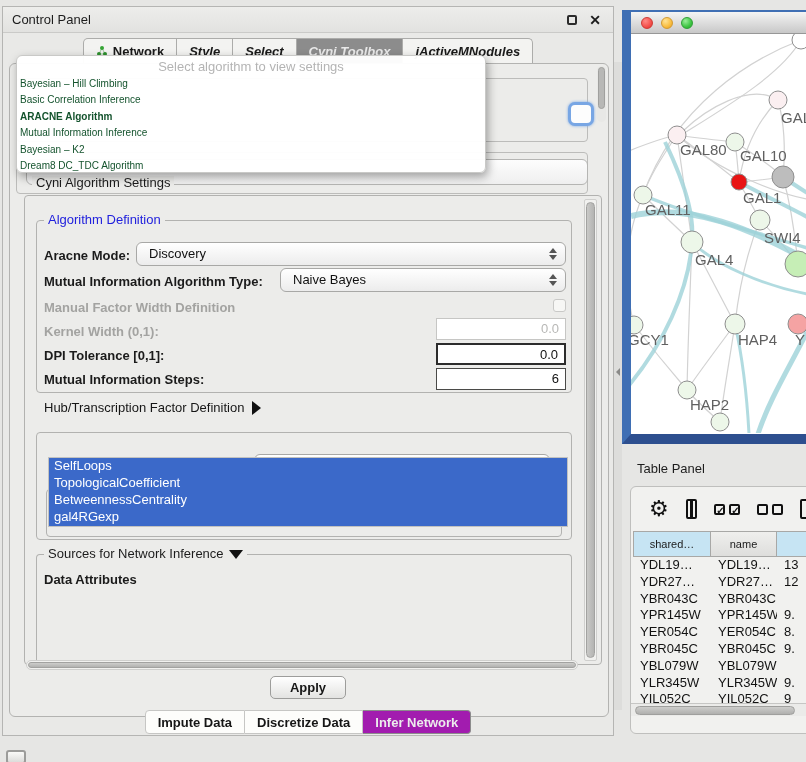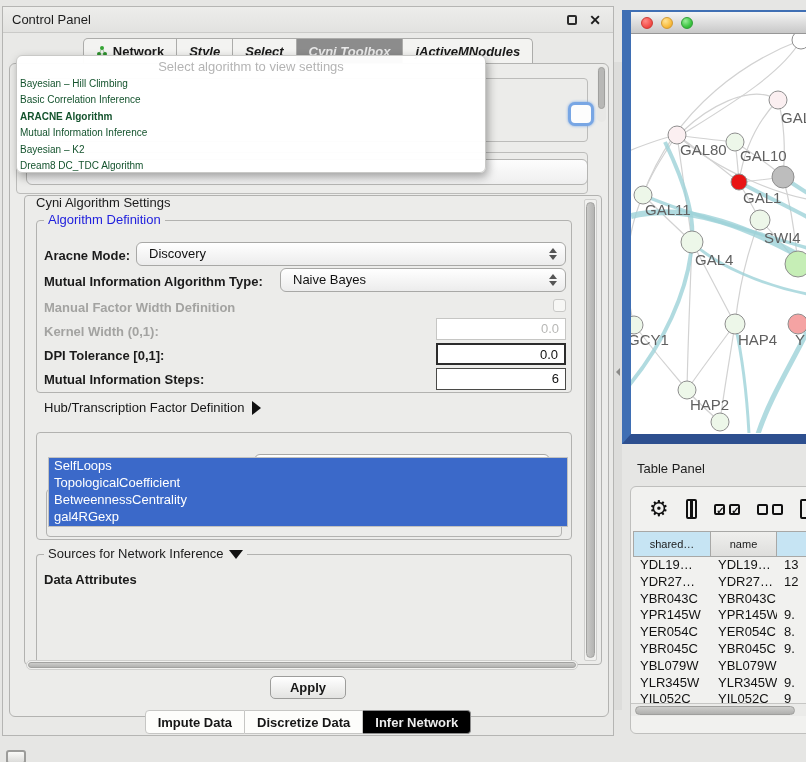--- a/index.html
+++ b/index.html
@@ -92,21 +92,21 @@
 
   .apply-btn { position:absolute; left:260px; top:612px; width:76px; height:23px;
     background:linear-gradient(#ffffff,#e3e3e1); border:1px solid #9d9d9b; border-radius:5px;
     font-size:13px; font-weight:bold; color:#161616; text-align:center; line-height:21px; }
 
   .bottom-tabs { position:absolute; left:0; right:0; top:703px; height:24px; display:flex; justify-content:center; gap:0; }
   .btab { font-size:13px; font-weight:600; color:#161616; background:#fdfdfb; padding:4px 12px;
     border:1px solid #c6c6c4; border-left:none; height:24px; }
   .btab:first-child { border-left:1px solid #c6c6c4; border-radius:4px 0 0 4px; }
   .btab:last-child { border-radius:0 4px 4px 0; }
-  .btab.selected { background:#000000; color:#ececec; border-color:#8c8c8c; }
+  .btab.selected { background:#a21caf; color:#ececec; border-color:#8c8c8c; }
 
   
   #split-divider { position:absolute; left:614px; top:62px; width:8px; height:648px; background:#dddddb; }
   #split-handle { position:absolute; left:2px; top:306px; width:0; height:0;
     border-top:4px solid transparent; border-bottom:4px solid transparent; border-right:4px solid #8a8a88; }
 
   
   #network-window { position:absolute; left:622px; top:10px; width:184px; height:434px;
     border-left:9px solid #3f6fb4; border-top:2px solid #3f6fb4; border-bottom:10px solid #2d4f8f;
     background:#fff; }
@@ -185,21 +185,21 @@
       </div>
 
     <div class="cp-body">
 
       <div class="bg-frag" style="left:6px; top:14px; width:572px; height:64px;"></div>
       <div class="focus-ring"></div>
       <div class="bg-frag" style="left:6px; top:88px; width:572px; height:42px;"></div>
       <div class="combo-frag"></div>
 
       <div class="group" style="left:14px; top:131px; width:578px; height:470px;"></div>
-      <span class="legend black" style="left:22px; top:132px;text-align:center;">Cyni Algorithm Settings</span>
+      <span class="legend black" style="left:22px; top:112px;text-align:center;">Cyni Algorithm Settings</span>
 
       <div class="vscroll" style="left:574px; top:135px; height:462px;">
           <div class="thumb"></div>
         </div>
 
       <div class="group" style="left:26px; top:156px; width:536px; height:173px;"></div>
       <span class="legend blue" style="left:34px; top:149px;">Algorithm Definition</span>
 
       <span class="fld-label" style="left:34px; top:184px;">Aracne Mode:</span>
       <div class="combo" style="left:126px; top:178px; width:430px;">

